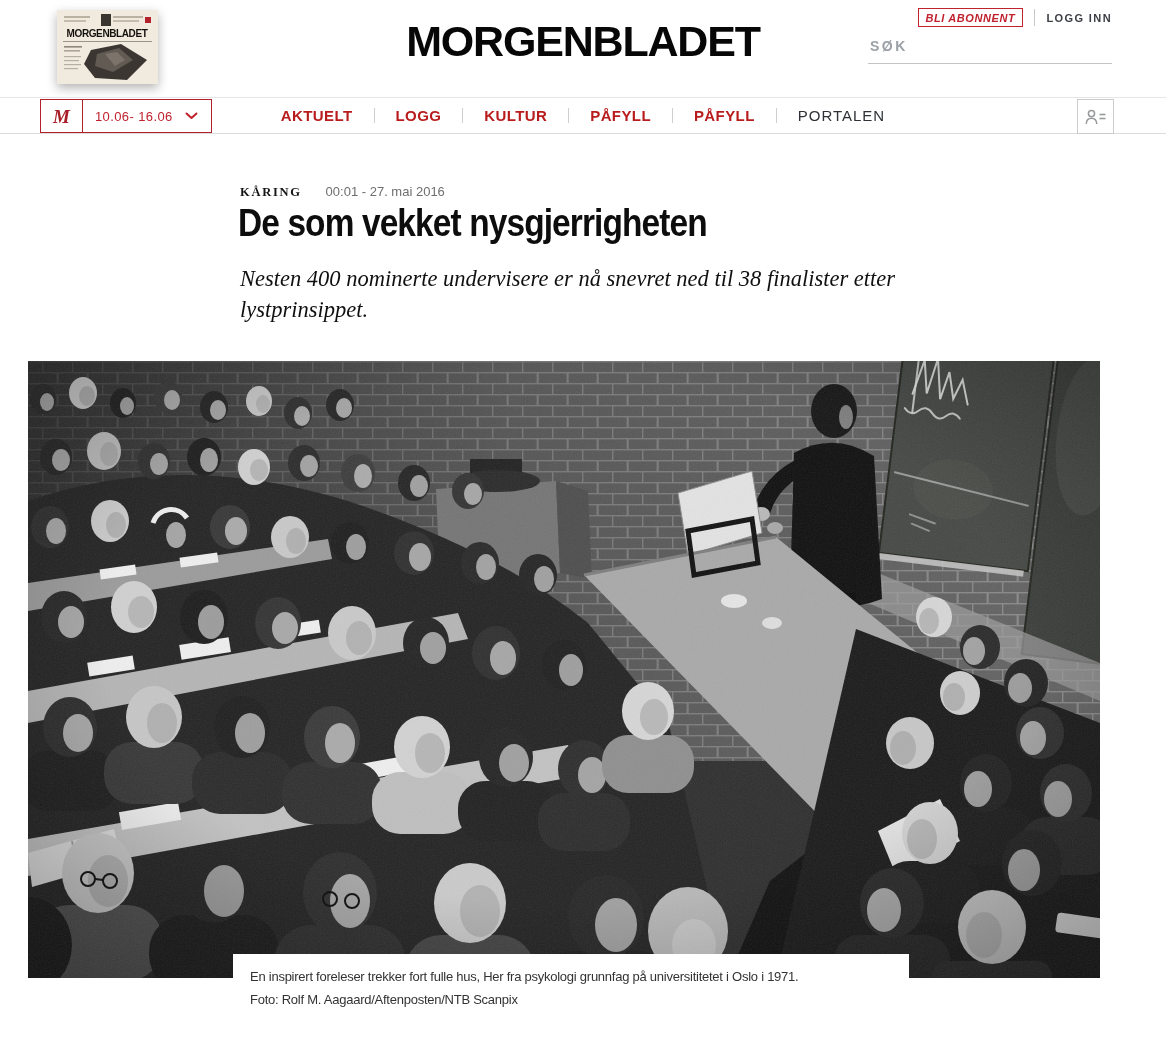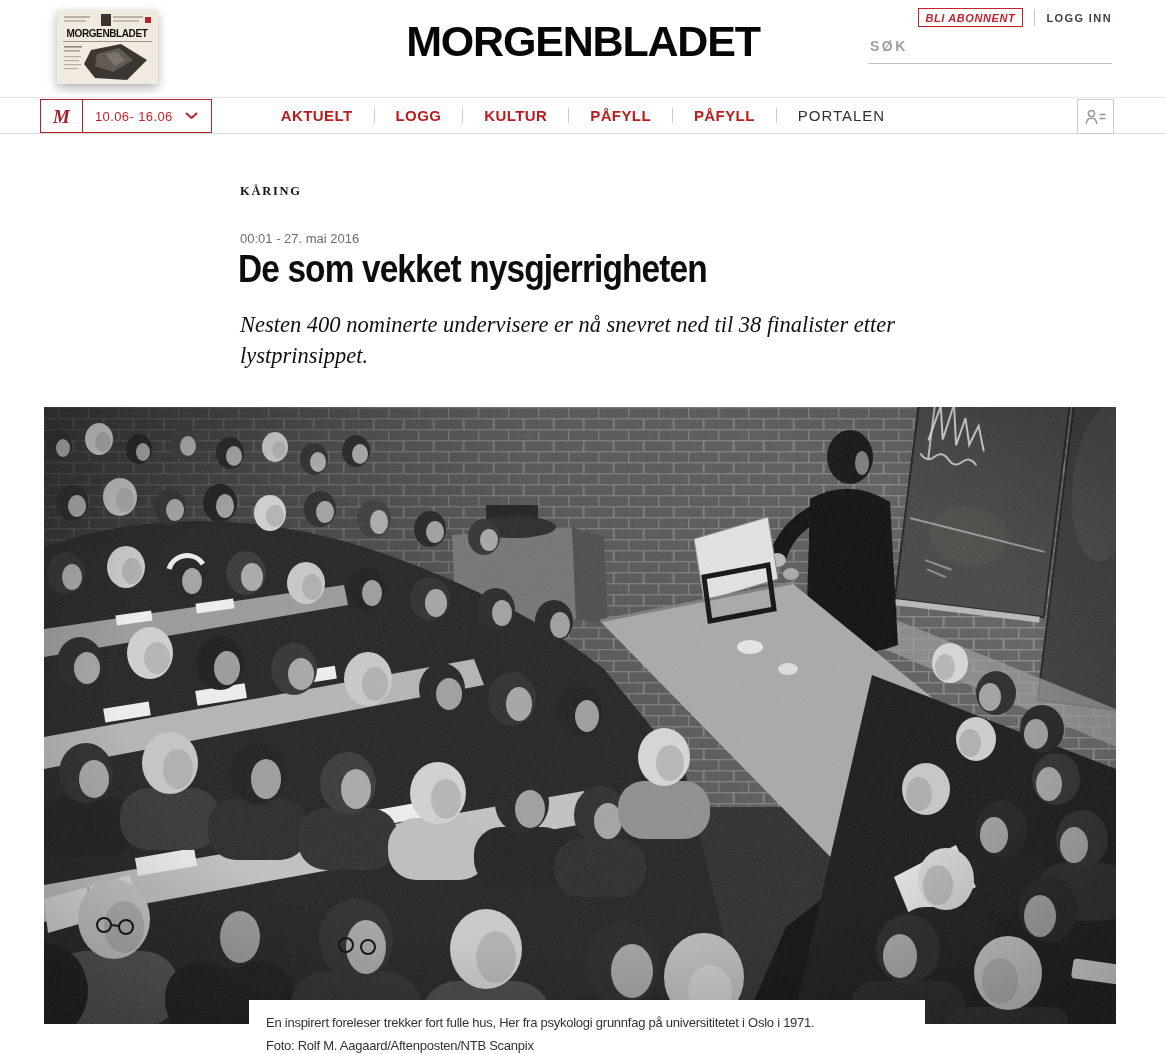--- a/index.html
+++ b/index.html
@@ -42,21 +42,21 @@
   .navlist { margin:0 auto; padding:0; list-style:none; display:flex; align-items:center; }
   .navlist li { display:flex; align-items:center; }
   .navlist li + li::before { content:""; width:1px; height:15px; background:#cfcfcf; }
   .navlist a { display:block; padding:0 21px; font-size:15px; font-weight:bold;
                letter-spacing:.4px; color:#b91c1c; }
   .navlist li.portalen a { font-weight:normal; letter-spacing:1px; color:#2e3136; }
   .userbox { position:absolute; right:52px; top:1px; width:37px; height:35px; border:1px solid #cccccc;
              display:flex; align-items:center; justify-content:center; cursor:pointer; background:#fff; }
 
   
-  .meta { margin:50px 0 0 240px; display:flex; align-items:baseline; gap:32px;flex-direction:column; }
+  .meta { margin:50px 0 0 240px; display:flex; align-items:baseline; gap:24px; }
   .kicker { font-family:"Liberation Serif", serif; font-weight:bold; font-size:12.5px;
             letter-spacing:1.7px; color:#141414; }
   .timestamp { font-size:13px; color:#6e6e6e; }
   .headline-row { margin:1px 0 0 238px; line-height:44px; height:44px; }
   .headline { display:inline-block; transform:scaleX(.88); transform-origin:0 50%;
               font-size:38px; font-weight:bold; letter-spacing:-1px; margin:0; white-space:nowrap;
               color:#0d0d0d; }
   .lede { margin:18px 0 8px 240px; max-width:680px; font-family:"Liberation Serif", serif;
           font-style:italic; font-size:22.5px; line-height:31px; color:#101010; }
 
@@ -154,21 +154,21 @@
     <a class="kicker">KÅRING</a>
     <span class="timestamp">00:01 - 27. mai 2016</span>
   </div>
 
   <div class="headline-row">
     <h2 class="headline">De som vekket nysgjerrigheten</h2>
   </div>
 
   <p class="lede">Nesten 400 nominerte undervisere er nå snevret ned til 38 finalister etter lystprinsippet.</p>
 
-  <figure class="figure" style="margin-left:44px; margin-right:0;">
+  <figure class="figure" style="margin-left:28px; margin-right:0;">
     <svg class="photo" viewBox="0 0 1072 617" preserveAspectRatio="none" role="img">
       <defs>
         <pattern id="brick" width="30" height="22" patternUnits="userSpaceOnUse">
           <rect width="30" height="22" fill="#676767"></rect>
           <rect x="0" y="0" width="30" height="1.4" fill="#8f8f8f"></rect>
           <rect x="0" y="11" width="30" height="1.4" fill="#8f8f8f"></rect>
           <rect x="14" y="1" width="1.4" height="10" fill="#8f8f8f"></rect>
           <rect x="28.6" y="12" width="1.4" height="10" fill="#8f8f8f"></rect>
           <rect x="-0.7" y="12" width="1.4" height="10" fill="#8f8f8f"></rect>
         </pattern>

